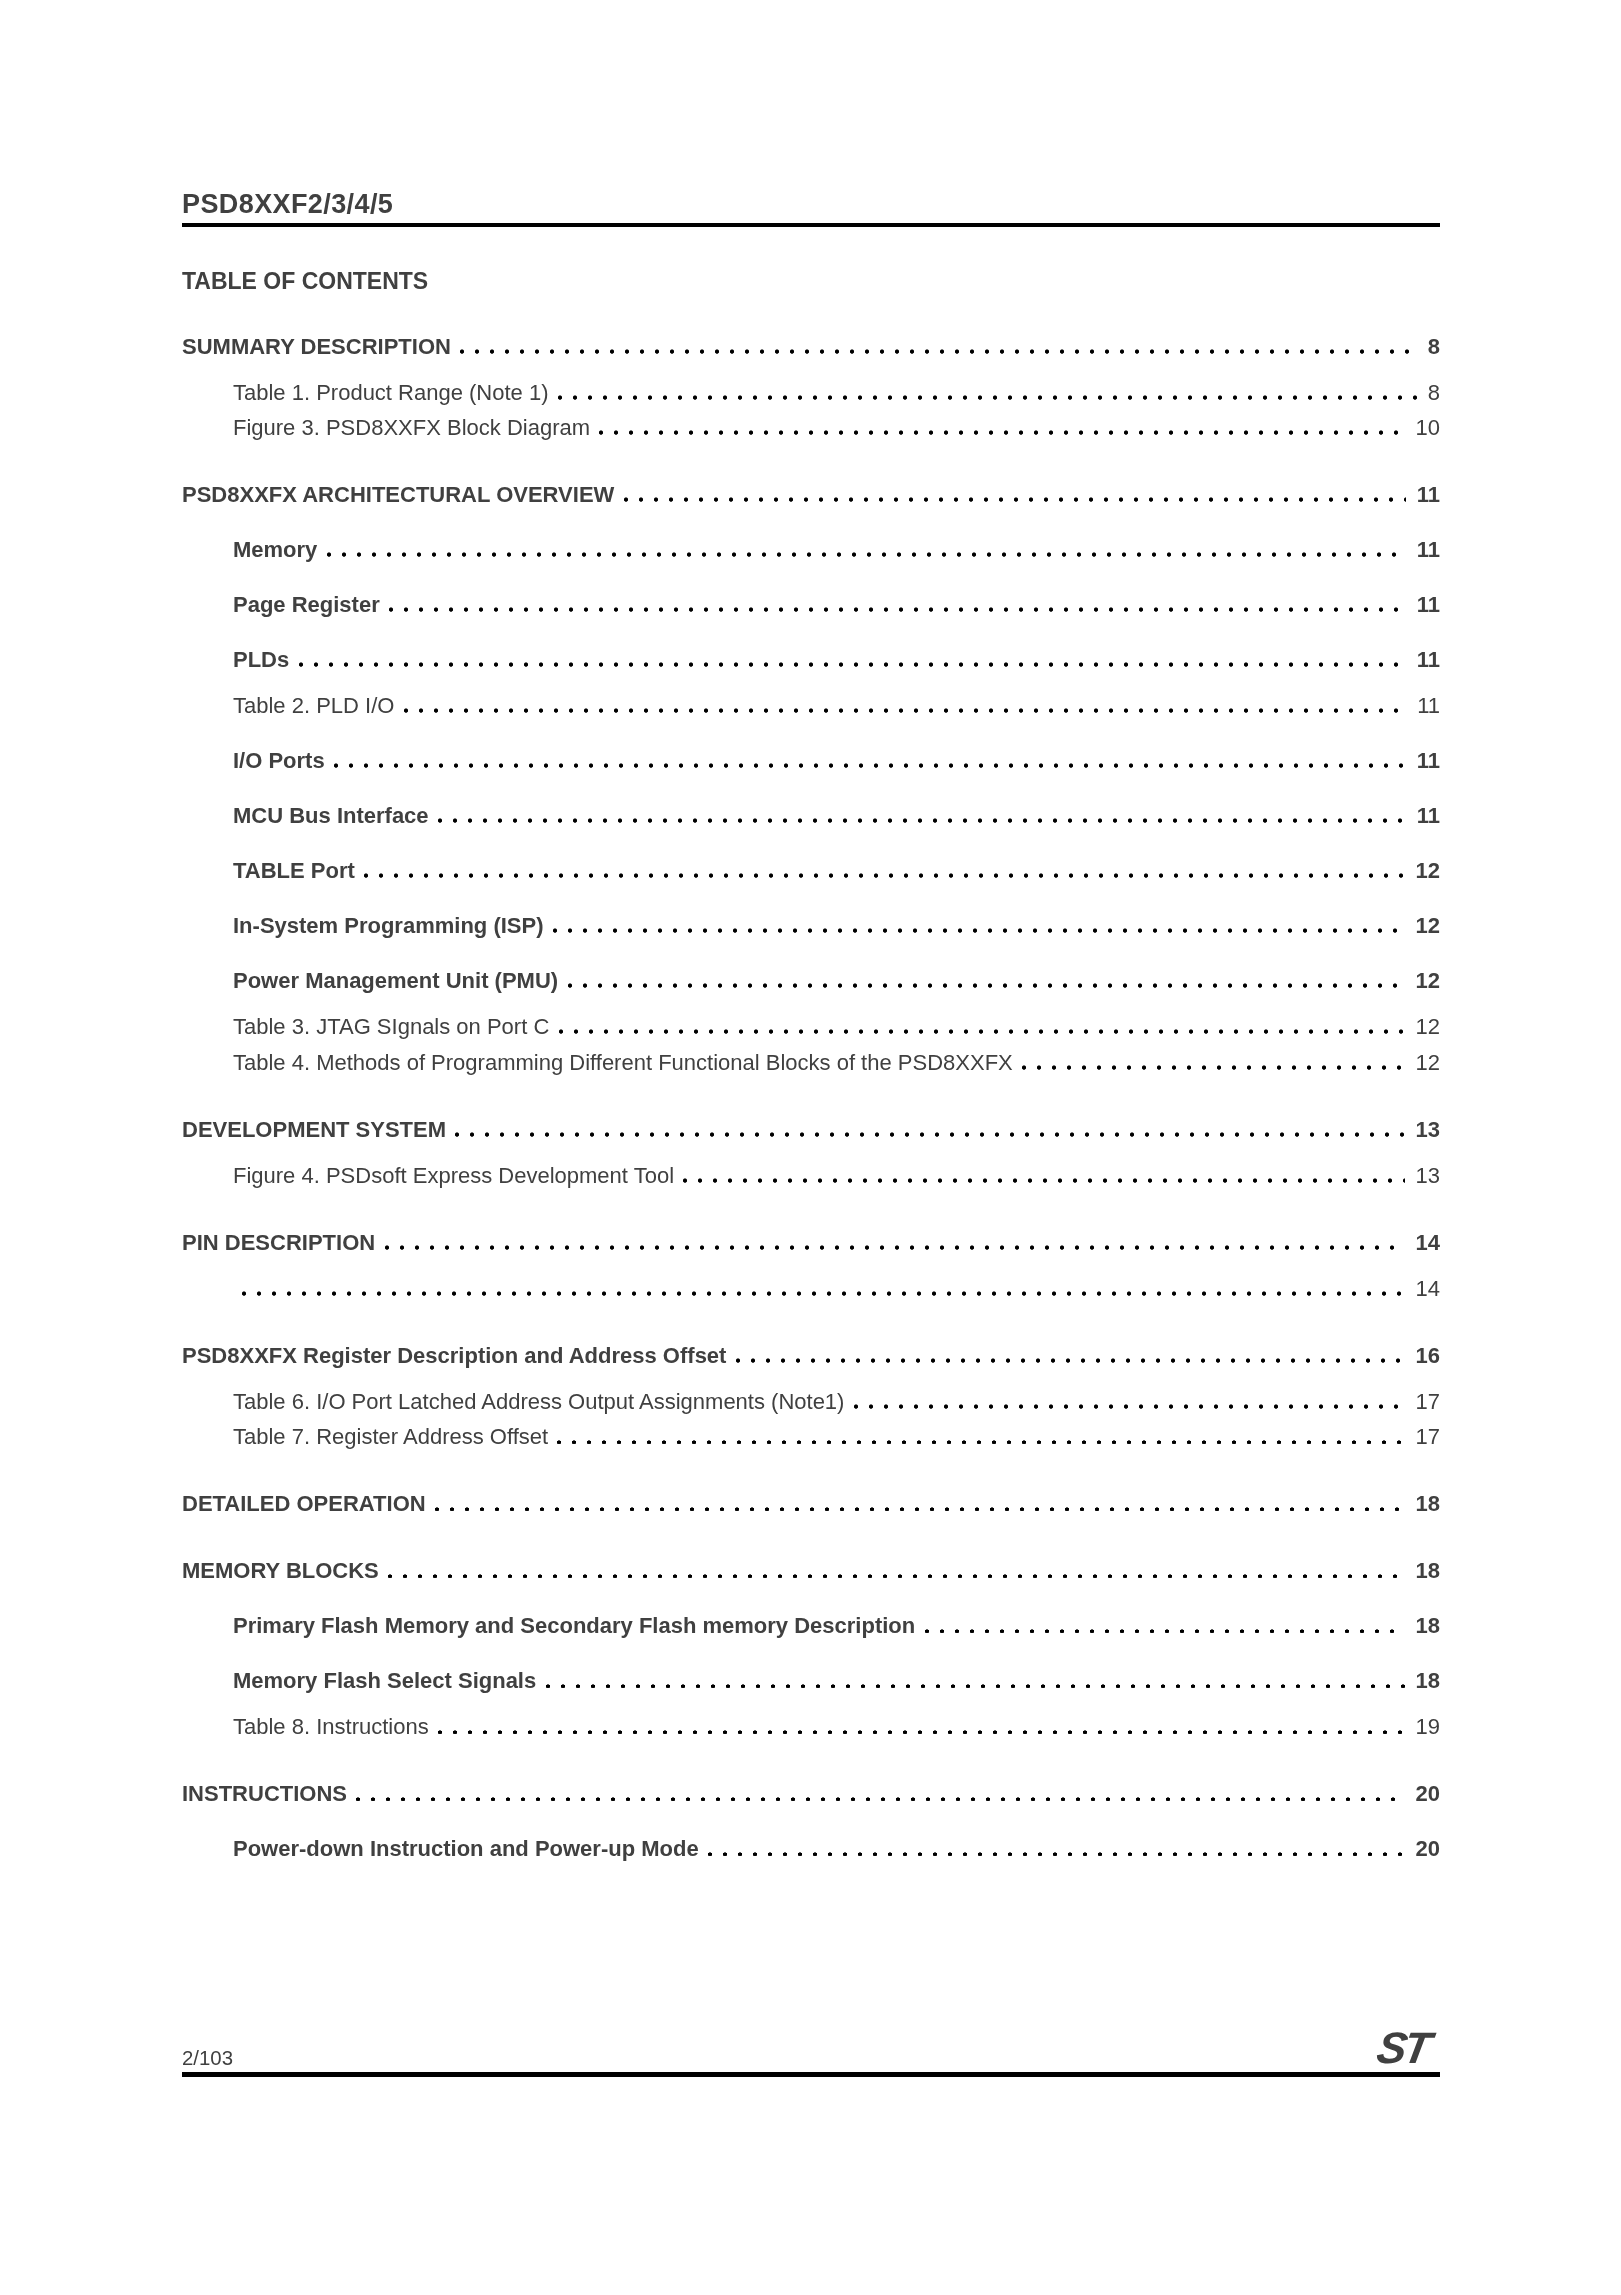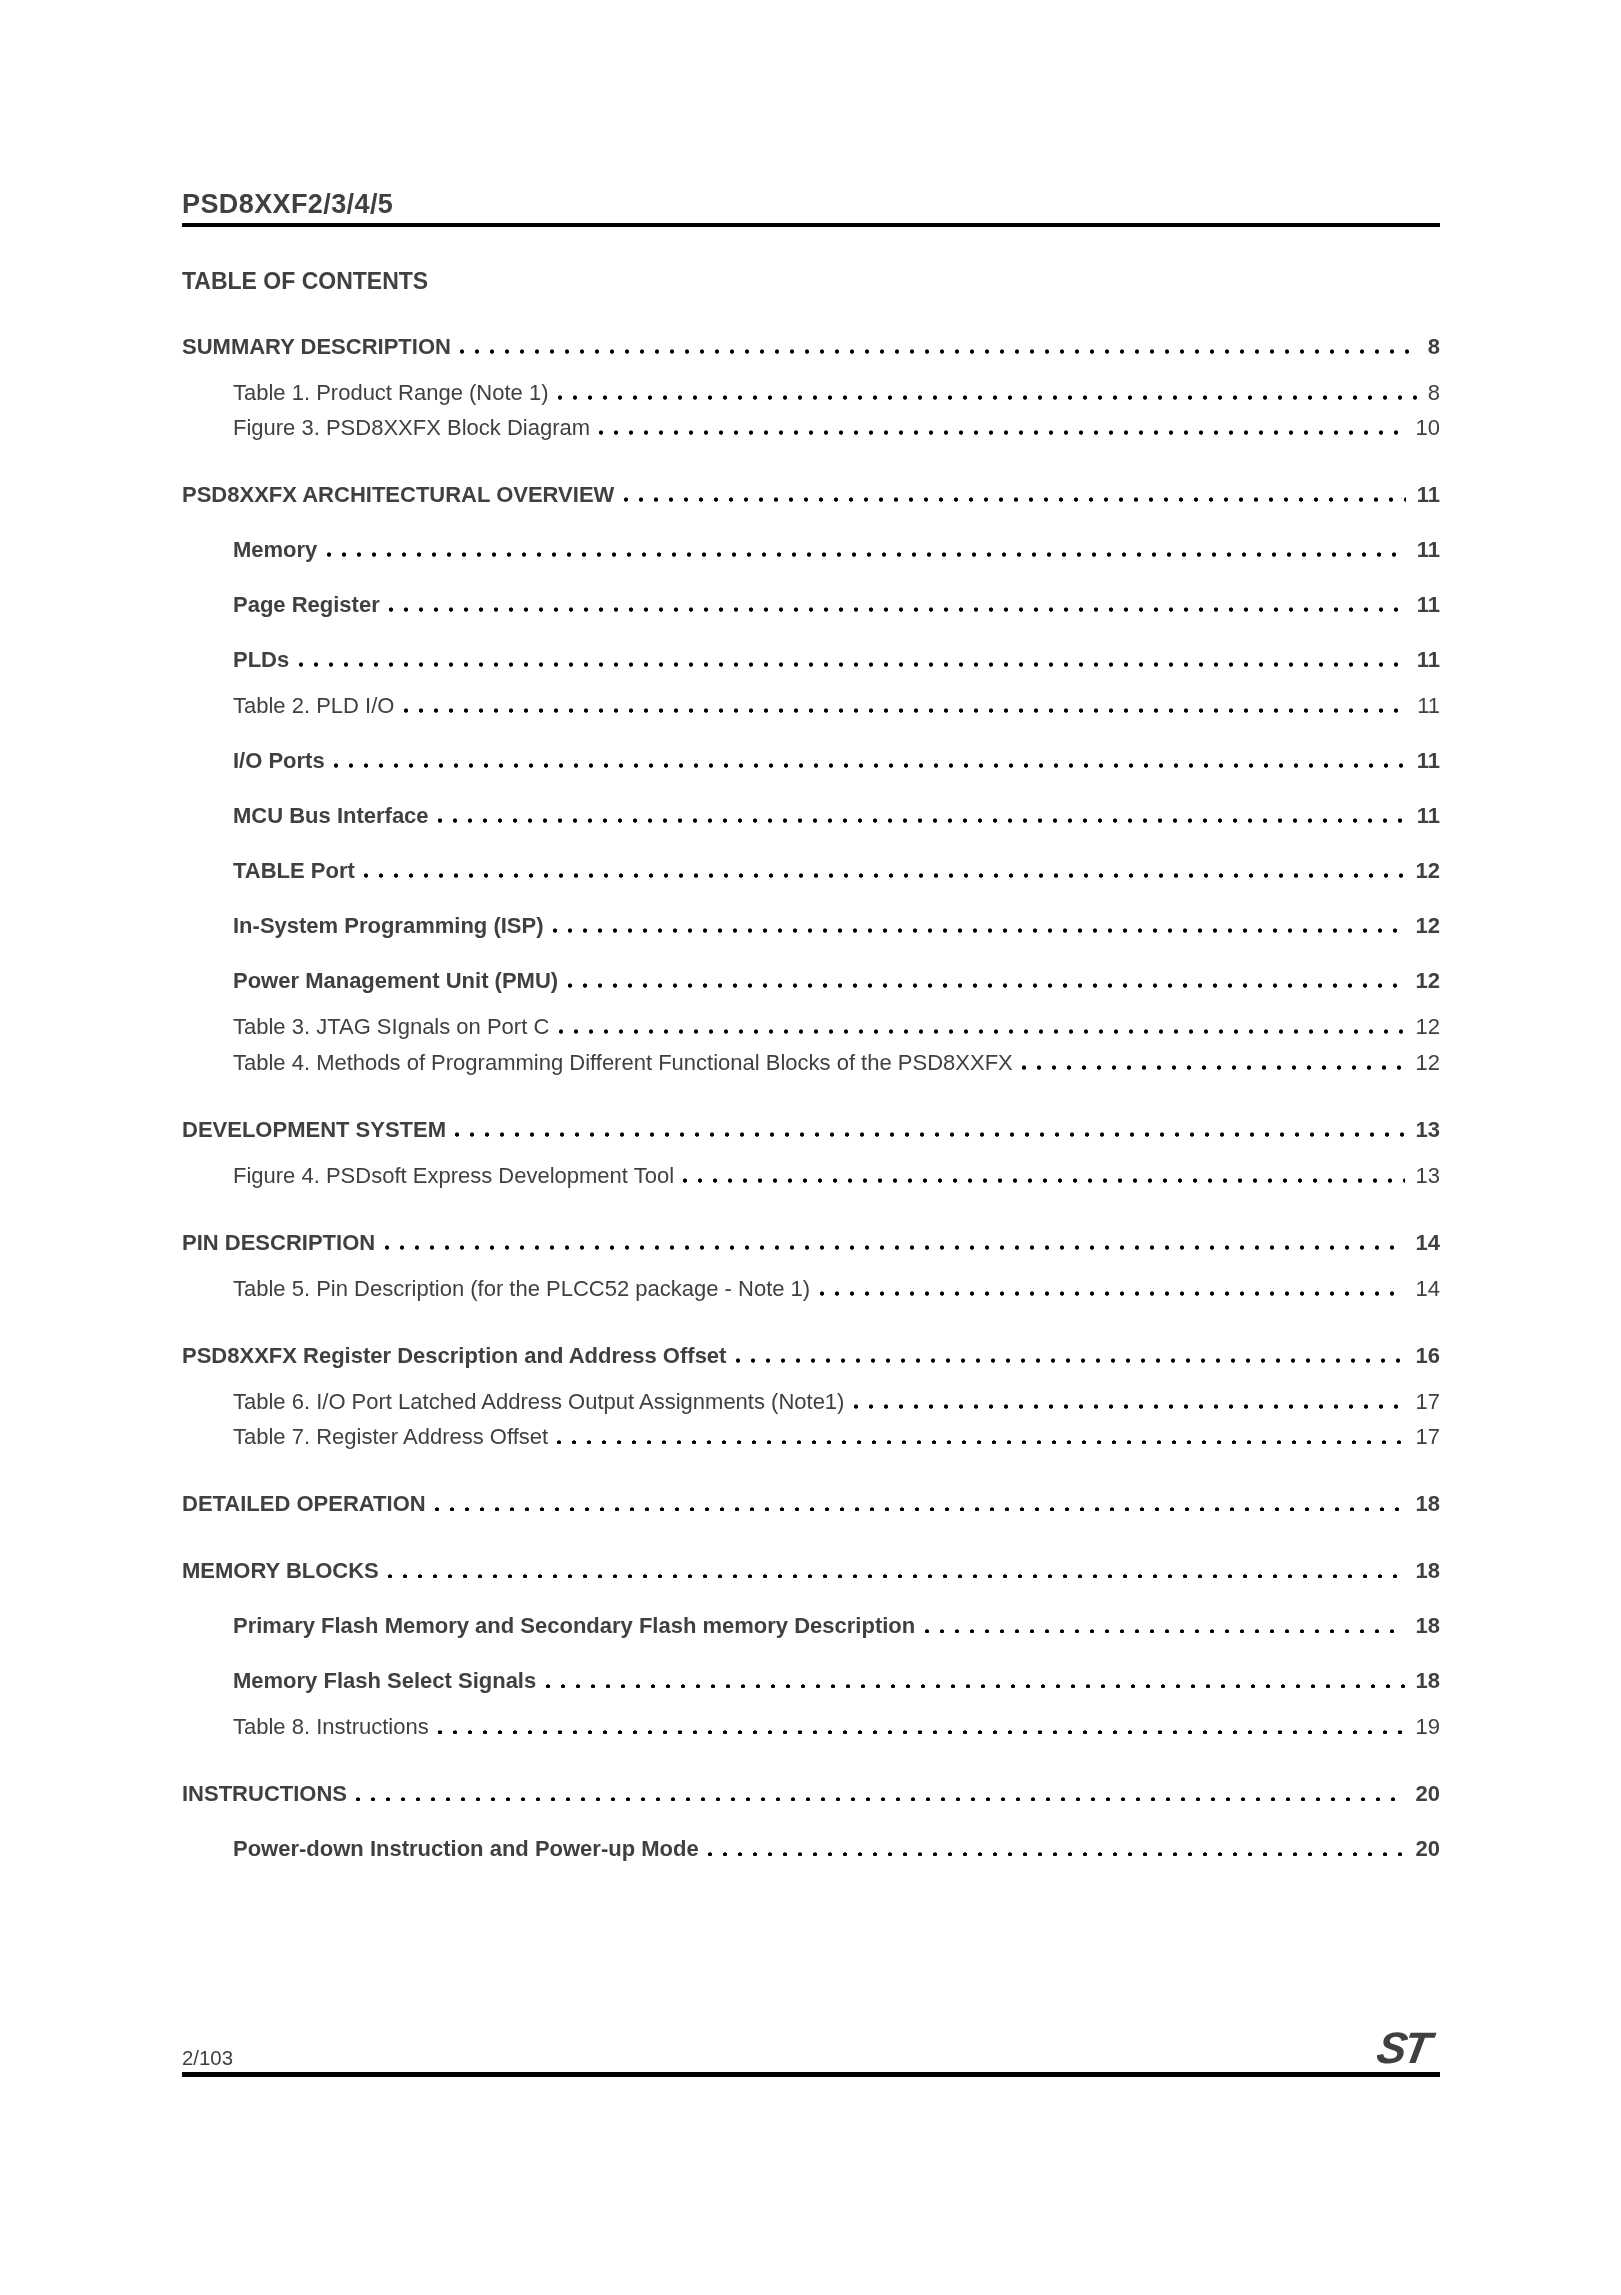--- a/index.html
+++ b/index.html
@@ -207,21 +207,20 @@
     <span class="pagenum">13</span>
   </div>
 
   <div class="entry section">
     <span class="label">PIN DESCRIPTION</span>
     <span class="leader"></span>
     <span class="pagenum">14</span>
   </div>
 
   <div class="entry item">
-    <span class="label">Table 5. Pin Description (for the PLCC52 package - Note 1)</span>
     <span class="leader"></span>
     <span class="pagenum">14</span>
   </div>
 
   <div class="entry section">
     <span class="label">PSD8XXFX Register Description and Address Offset</span>
     <span class="leader"></span>
     <span class="pagenum">16</span>
   </div>
 

